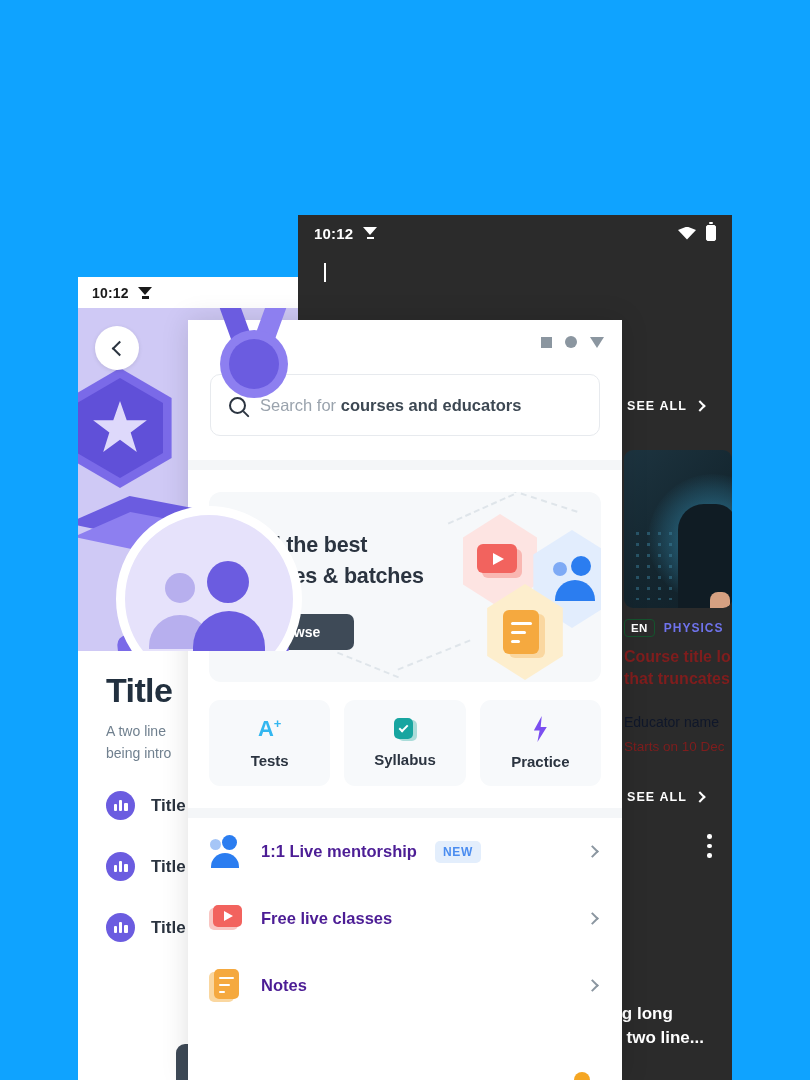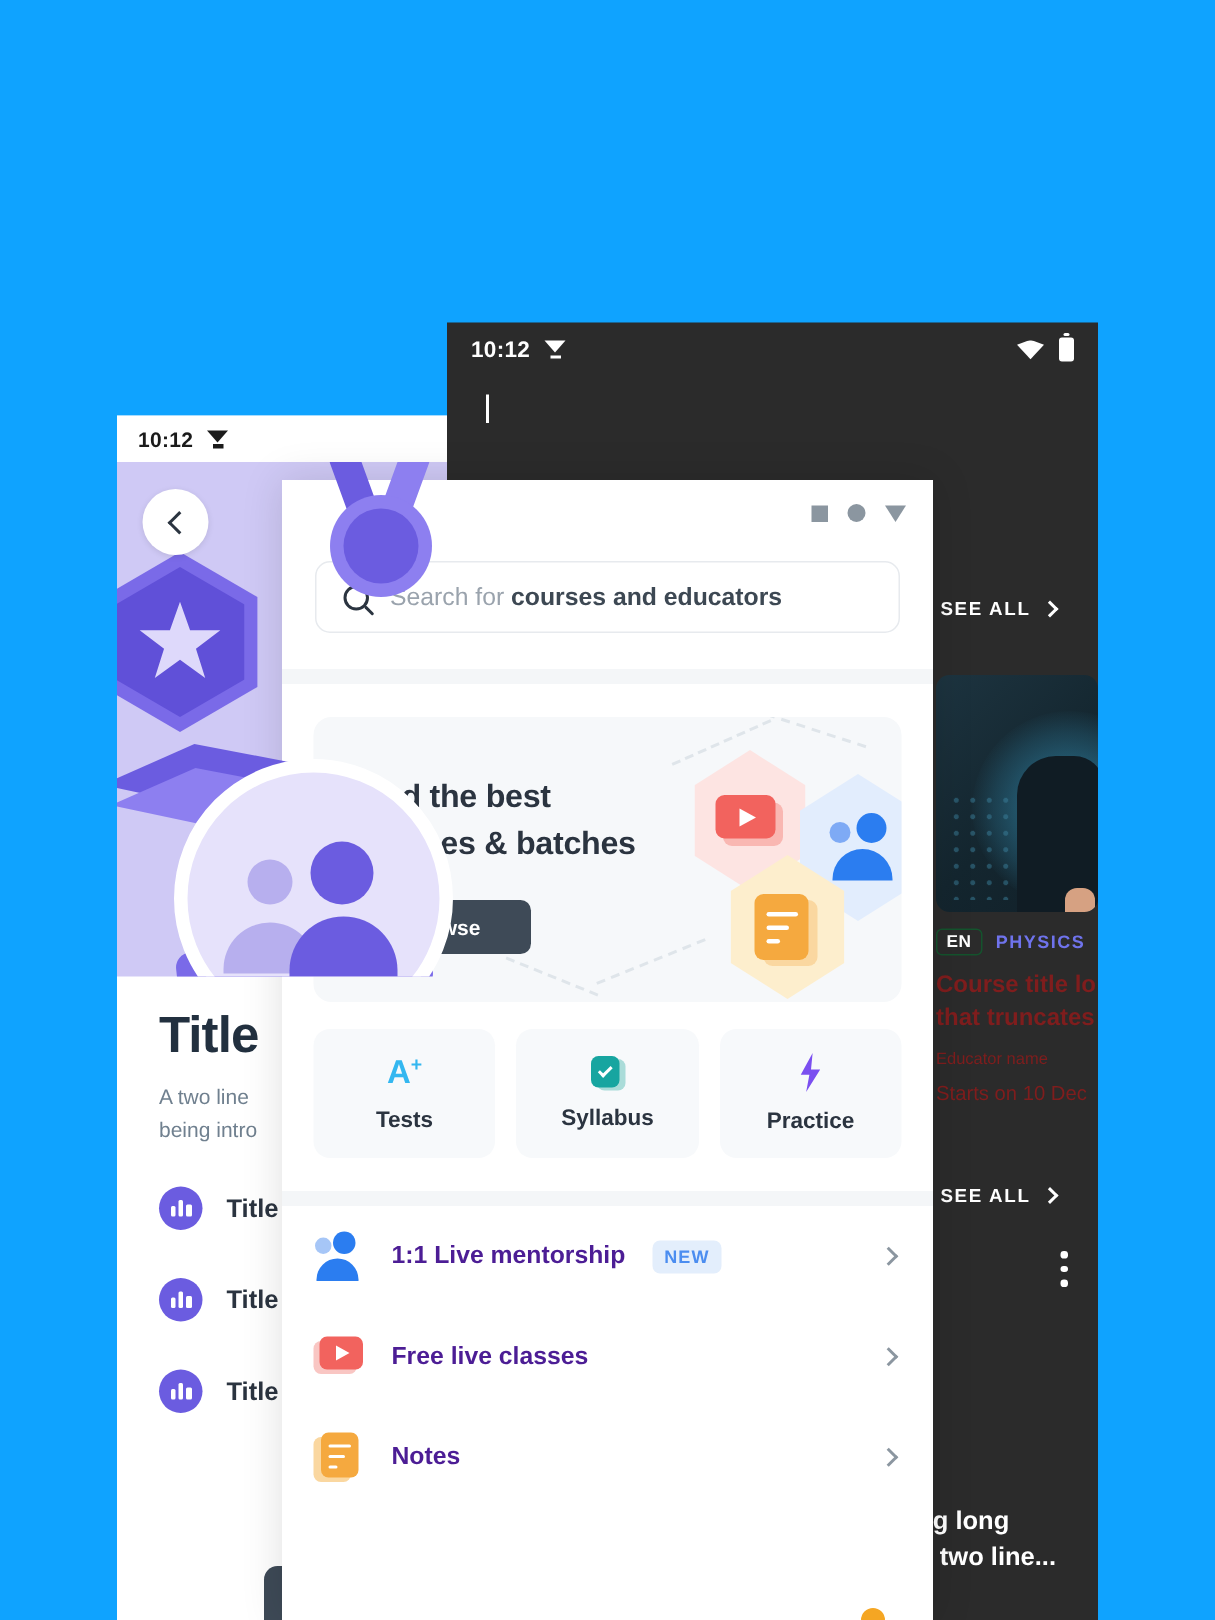--- a/index.html
+++ b/index.html
@@ -129,21 +129,21 @@
      background:radial-gradient(circle,#2f7fa0 0%, rgba(36,92,116,.45) 55%, rgba(20,38,47,0) 72%);}
   #course-thumb .dots{ position:absolute; left:8px; bottom:8px; width:78px; height:72px; opacity:.5;
      background-image:radial-gradient(#3a7f9b 1.6px, transparent 1.7px); background-size:11px 11px;}
   #course-thumb .person{ position:absolute; right:-4px; bottom:0; width:58px; height:104px; background:#101c24; border-radius:26px 20px 0 0;}
   #course-thumb .hand{ position:absolute; right:2px; bottom:0; width:20px; height:16px; background:#d6a182; border-radius:8px 8px 0 0;}
 
   .meta-row{ display:flex; align-items:center; gap:9px; margin-top:11px;}
   .enbadge{ border:1px solid #14532d; border-radius:4px; padding:2px 6px; font-size:11.5px; font-weight:bold; color:#fff; letter-spacing:.4px;}
   .subj{ font-size:12px; font-weight:bold; color:#6f73ec; letter-spacing:1px;}
   .ctitle{ margin-top:9px; font-size:16px; font-weight:bold; color:#7f1d1d; line-height:1.38; white-space:nowrap;}
-  .cedu{ margin-top:10px; font-size:11px; color:#7f1d1d; white-space:nowrap;}
+  .cedu{ margin-top:24px; font-size:14px; color:#0f172a; white-space:nowrap;}
   .cstart{ margin-top:9px; font-size:13.5px; color:#7f1d1d; white-space:nowrap;}
 
   #sec2 { position:absolute; left:298px; top:790px; width:434px; }
   #kebab{ position:absolute; right:20px; top:44px; width:5px; }
   #kebab i{ display:block; width:4.5px; height:4.5px; border-radius:50%; background:#fff; margin-bottom:5px;}
   #sec2-text{ position:absolute; right:28px; top:212px; text-align:left; font-size:17px; font-weight:bold; color:#fff; line-height:1.4; white-space:nowrap;}
 
   
   #sheet{
     position:absolute; left:188px; top:320px;
@@ -151,21 +151,21 @@
     background:#ffffff; overflow:hidden;
     box-shadow:0 0 26px rgba(0,0,0,.13);
   }
   #navbtns{ display:flex; justify-content:flex-end; align-items:center; gap:13px; padding:12px 18px 0 0; height:32px;}
   .nb-sq{ width:11px; height:11px; background:#8b96a0;}
   .nb-ci{ width:12px; height:12px; border-radius:50%; background:#8b96a0;}
   .nb-tr{ width:0;height:0;border-left:7px solid transparent;border-right:7px solid transparent;border-top:11px solid #8b96a0;}
 
   #searchwrap{ padding:22px 22px 24px 22px; }
   #searchbar{
-    height:48px; border:1px solid #e7eaee; border-radius:10px;
+    height:62px; border:1px solid #e7eaee; border-radius:10px;
     display:flex; align-items:center; gap:14px; padding:2px 18px; background:#fff;
   }
   .mag{ width:17px; height:17px; border:2.2px solid #2b3440; border-radius:50%; position:relative; flex:none;}
   .mag:after{ content:""; position:absolute; right:-6px; bottom:-4px; width:8px; height:2.2px; background:#2b3440; transform:rotate(45deg); border-radius:2px;}
   #searchtext{ font-size:16.5px; color:#9aa3ad;}
   #searchtext b{ color:#3d4853; font-weight:bold;}
 
   #divider1{ height:10px; background:#f4f6f8; }
 
   #promo{

